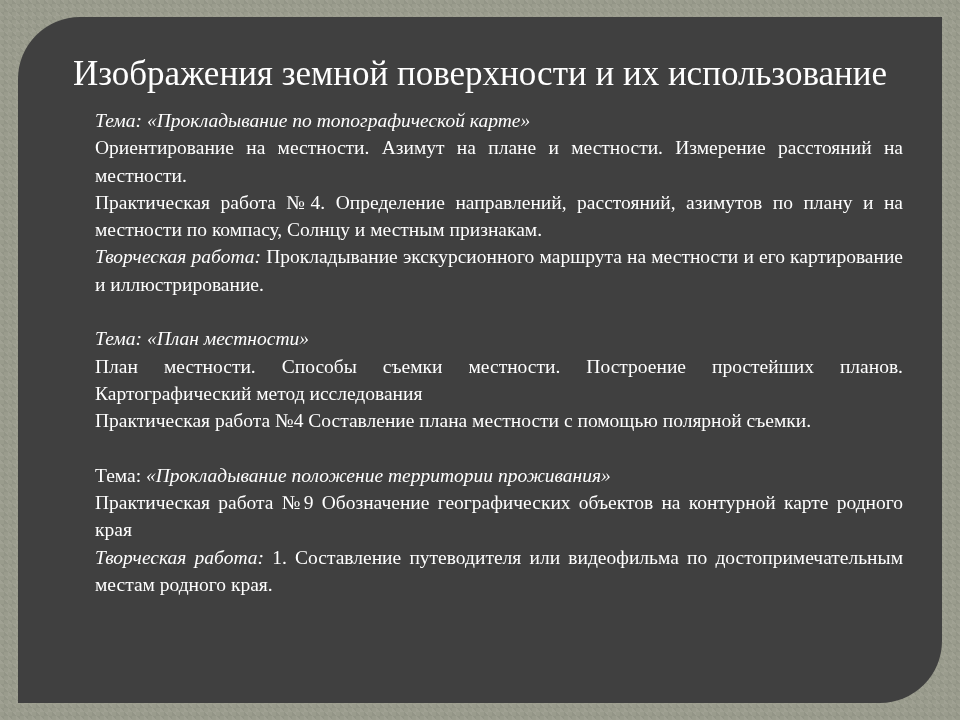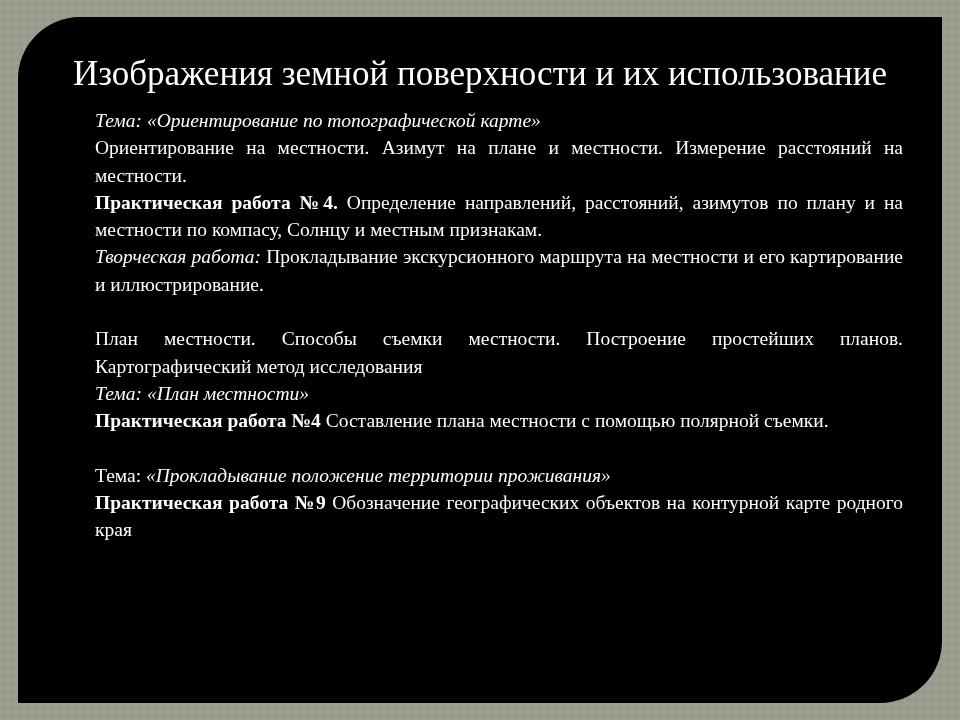--- a/index.html
+++ b/index.html
@@ -70,59 +70,62 @@
     text-align: justify;
     text-justify: inter-word;
   }
 
   .blank-line {
     height: 27.3px;
     line-height: 27.3px;
     font-size: 19.5px;
   }
 
-  .b  { font-weight: bold; }
+  .b  { font-weight: normal; }
   .i  { font-style: italic; }
   .bi { font-weight: normal; font-style: italic; }
 </style>
 </head>
 <body style="background-color: rgb(154, 156, 141);">
 
 <div id="slide">
-  <div id="panel" style="background: #000000;">
+  <div id="panel" style="background: #404040;">
 
     <div id="slide-title" style="color: rgb(255, 255, 255);">Изображения земной поверхности и их использование</div>
 
     <div id="body-copy" style="color: rgb(255, 255, 255);">
 
       <p class="para">
-        <span class="i">Тема:</span><span class="i">&nbsp;</span><span class="i">«Ориентирование по топографической карте»</span>
+        <span class="i">Тема:</span><span class="i">&nbsp;</span><span class="i">«Прокладывание по топографической карте»</span>
       </p>
       <p class="para">Ориентирование на местности. Азимут на плане и местности. Измерение расстояний на местности.</p>
       <p class="para">
         <span class="b">Практическая работа №4.</span><span> </span><span>Определение направлений,   расстояний, азимутов по плану и на местности по компасу, Солнцу и местным признакам.</span>
       </p>
       <p class="para">
         <span class="bi">Творческая работа:</span><span> </span><span>Прокладывание экскурсионного маршрута на местности и его картирование и иллюстрирование.</span>
       </p>
 
       <div class="blank-line">&nbsp;</div>
 
-      <p class="para">План местности. Способы съемки местности. Построение простейших планов. Картографический метод исследования</p>
       <p class="para">
         <span class="i">Тема:</span><span class="i">&nbsp;</span><span class="i">«План местности»</span>
       </p>
+      <p class="para">План местности. Способы съемки местности. Построение простейших планов. Картографический метод исследования</p>
       <p class="para">
         <span class="b">Практическая работа №4</span><span> </span><span>Составление плана местности  с помощью полярной съемки.</span>
       </p>
 
       <div class="blank-line">&nbsp;</div>
 
       <p class="para">
         <span>Тема:</span><span>&nbsp;</span><span class="i">«Прокладывание положение территории проживания»</span>
       </p>
       <p class="para">
         <span class="b">Практическая работа №9</span><span> </span><span>Обозначение географических объектов на контурной карте родного края</span>
       </p>
+      <p class="para">
+        <span class="bi">Творческая работа:</span><span> </span><span>1. Составление путеводителя или видеофильма по достопримечательным местам родного края.</span>
+      </p>
 
     </div>
   </div>
 </div>
 
 </body></html>

